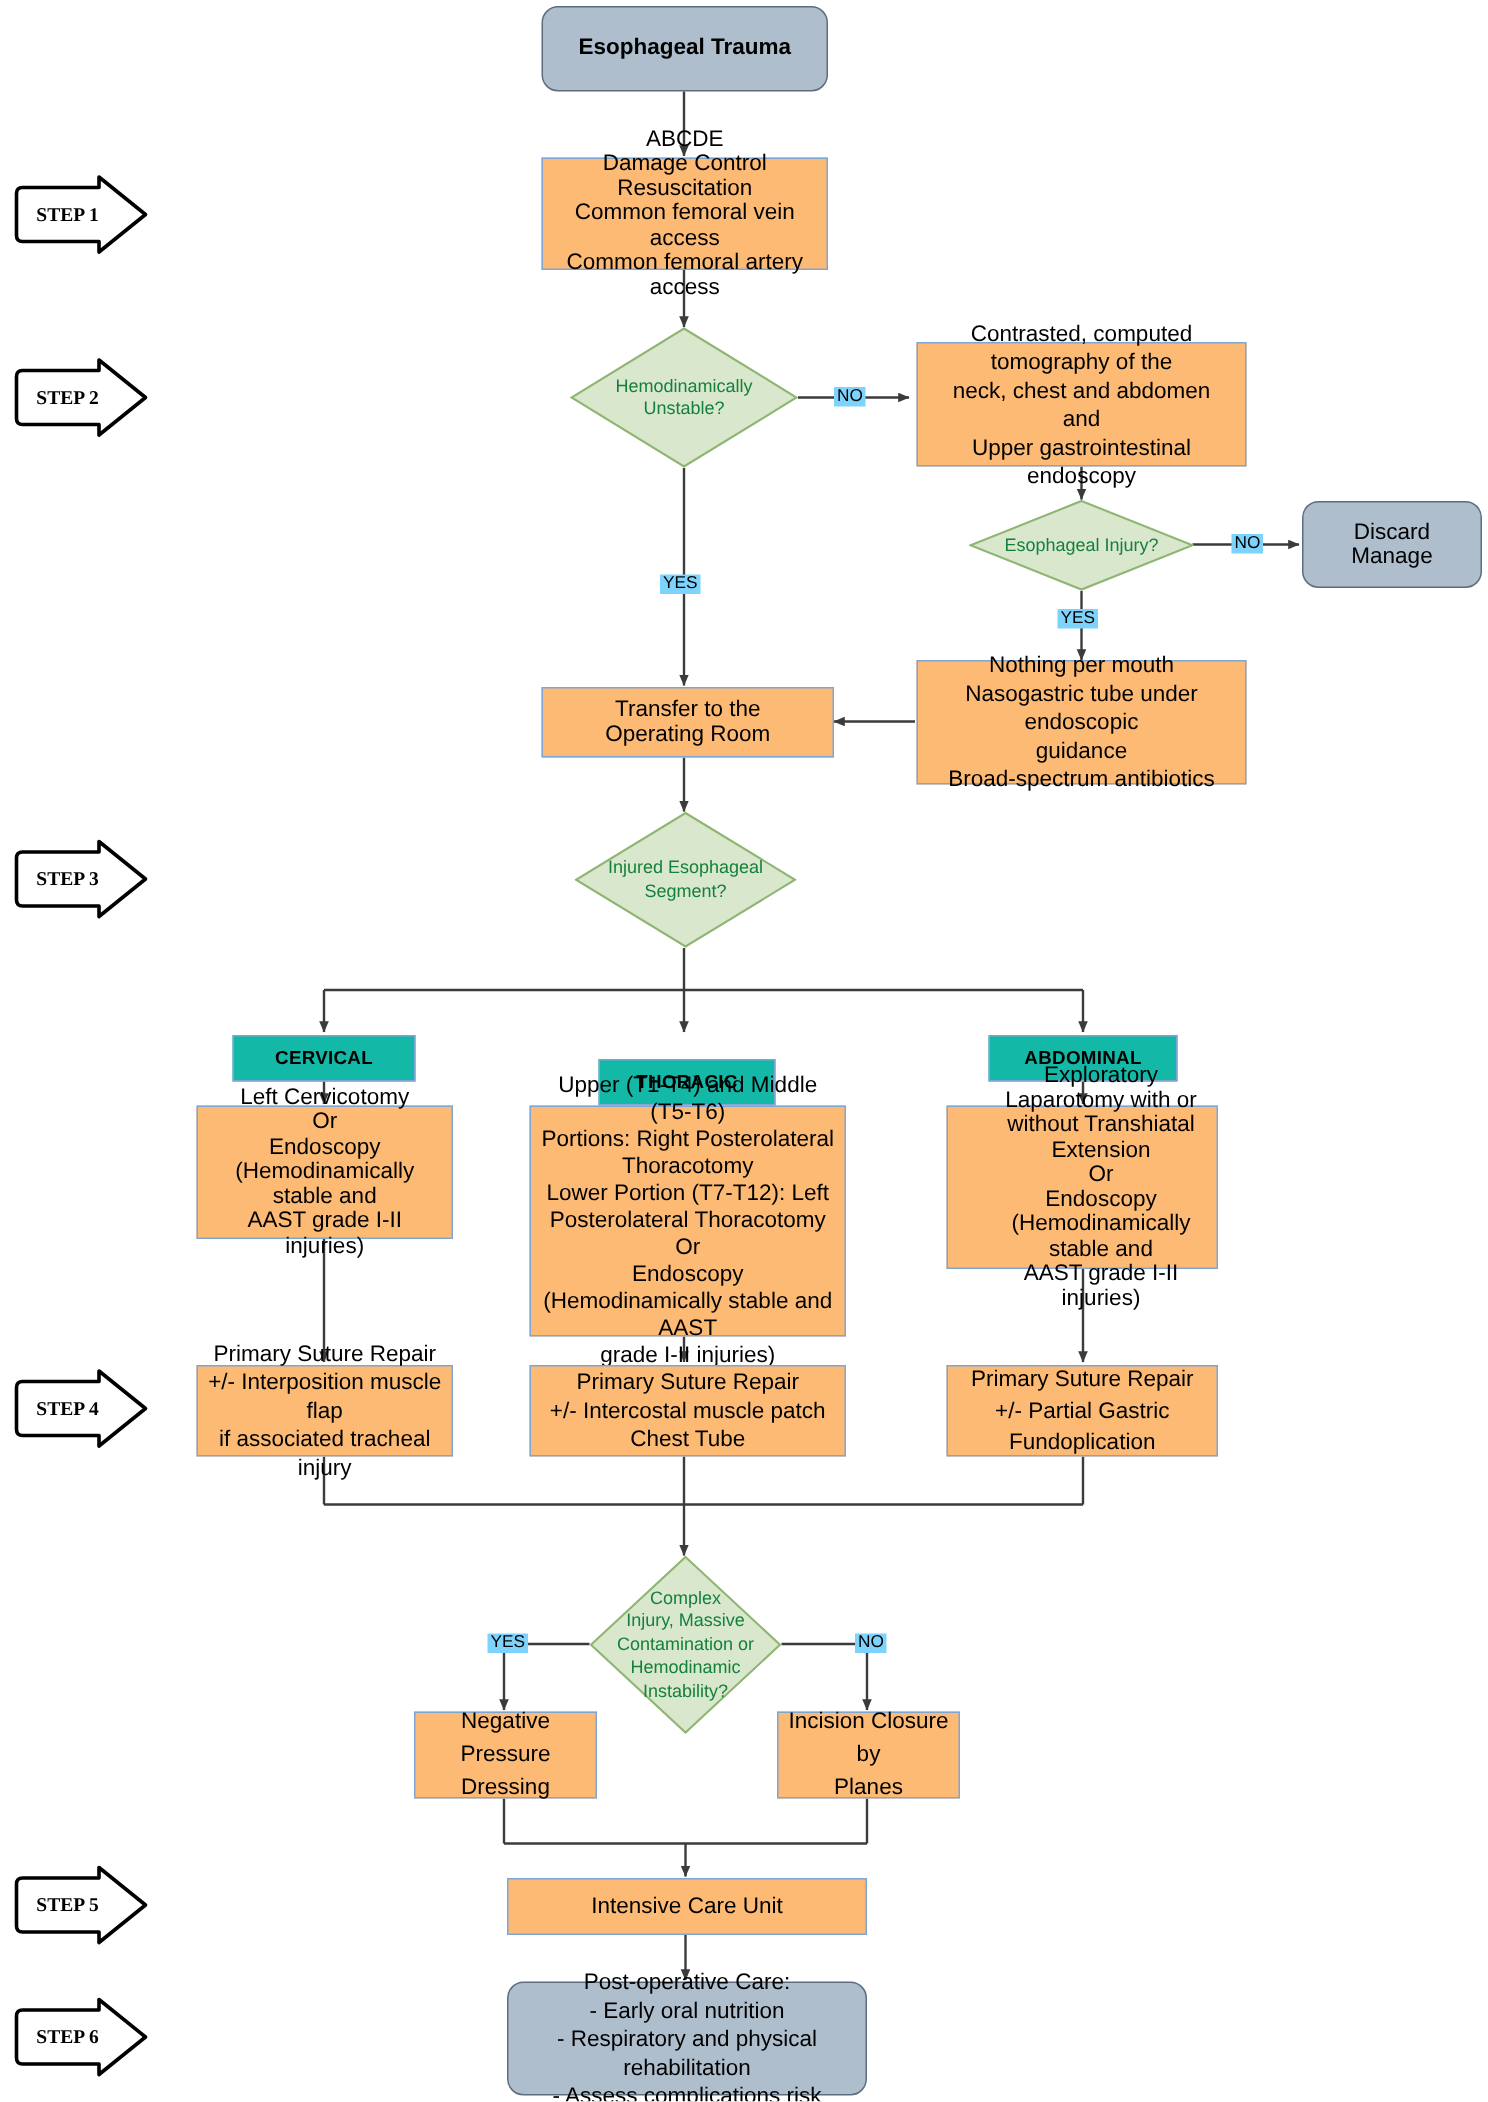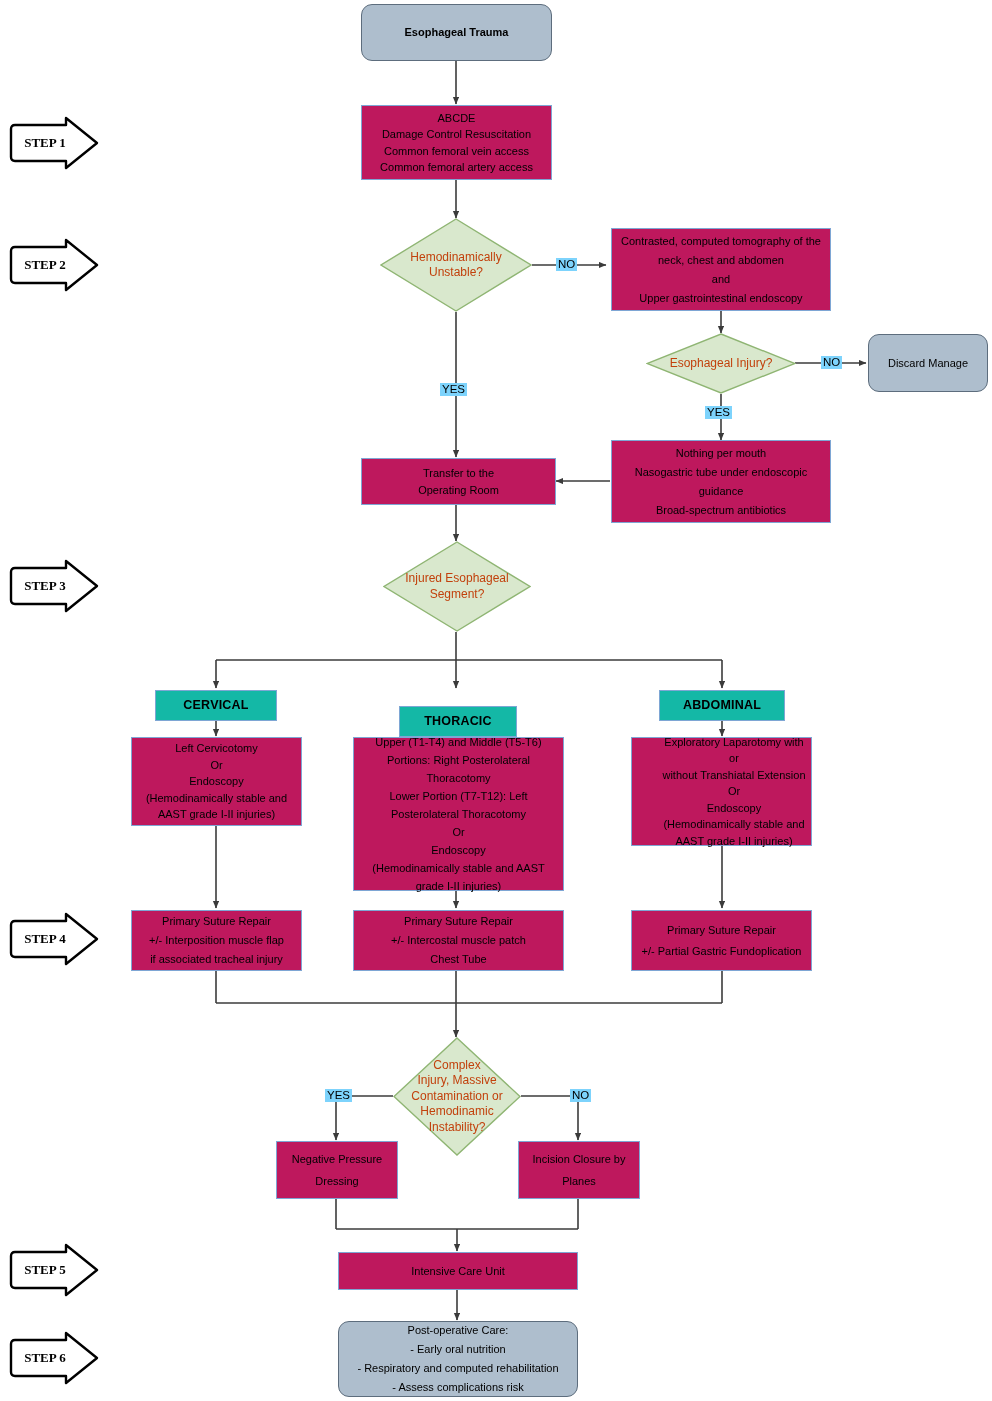--- a/index.html
+++ b/index.html
@@ -20,27 +20,27 @@
     left: 0; top: 0;
     width: 992px; height: 1401px;
     pointer-events: none;
   }
   .node {
     position: absolute;
     display: flex;
     align-items: center;
     justify-content: center;
     text-align: center;
-    font-size: 11px;
+    font-size: 15px;
     line-height: 16.5px;
     color: #000000;
     padding: 3px 5px;
   }
   .box-blue {
-    background: #be185d;
+    background: #fdba74;
     border: 1px solid #7ea6d4;
   }
   .box-gray {
     background: #aebecd;
     border: 1px solid #5d6d7d;
     border-radius: 11px;
     font-weight: bold;
   }
   .box-gray.normal { font-weight: normal; }
   .box-header {
@@ -61,21 +61,21 @@
   .diamond-wrap .dlabel {
     position: absolute;
     left: 0; top: 0;
     width: 100%; height: 100%;
     display: flex;
     align-items: center;
     justify-content: center;
     text-align: center;
     font-size: 12px;
     line-height: 15.5px;
-    color: #c2410c;
+    color: #15803d;
     padding: 0 6px;
   }
   .edge-label {
     position: absolute;
     font-size: 11.5px;
     color: #000;
     background: #7dd3fc;
     padding: 0 2px;
     line-height: 13px;
     white-space: nowrap;
@@ -304,21 +304,21 @@
   <div class="node box-blue ml" style="left:276px; top:1141px; width:122px; height:58px; line-height:22px;">Negative Pressure
 Dressing</div>
 
   <div class="node box-blue ml" style="left:518px; top:1141px; width:122px; height:58px; line-height:22px;">Incision Closure by
 Planes</div>
 
   <div class="node box-blue" style="left:338px; top:1252px; width:240px; height:38px;">Intensive Care Unit</div>
 
   <div class="node box-gray normal ml" style="left:338px; top:1321px; width:240px; height:76px; line-height:19px;">Post-operative Care:
 - Early oral nutrition
-- Respiratory and computed rehabilitation
+- Respiratory and physical rehabilitation
 - Assess complications risk</div>
 
   <div class="edge-label" style="left:556px; top:258px;">NO</div>
 
   <div class="edge-label" style="left:440px; top:383px;">YES</div>
 
   <div class="edge-label" style="left:821px; top:356px;">NO</div>
 
   <div class="edge-label" style="left:705px; top:406px;">YES</div>
 

